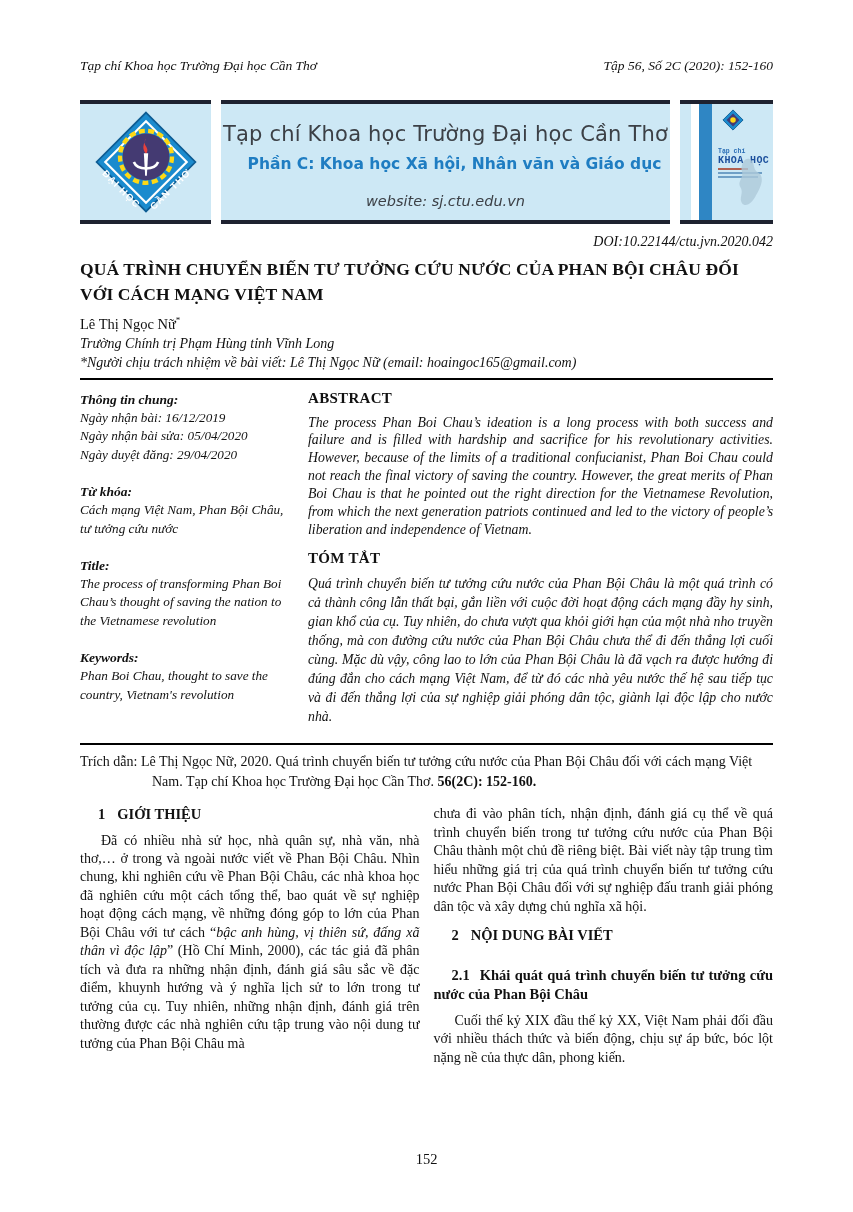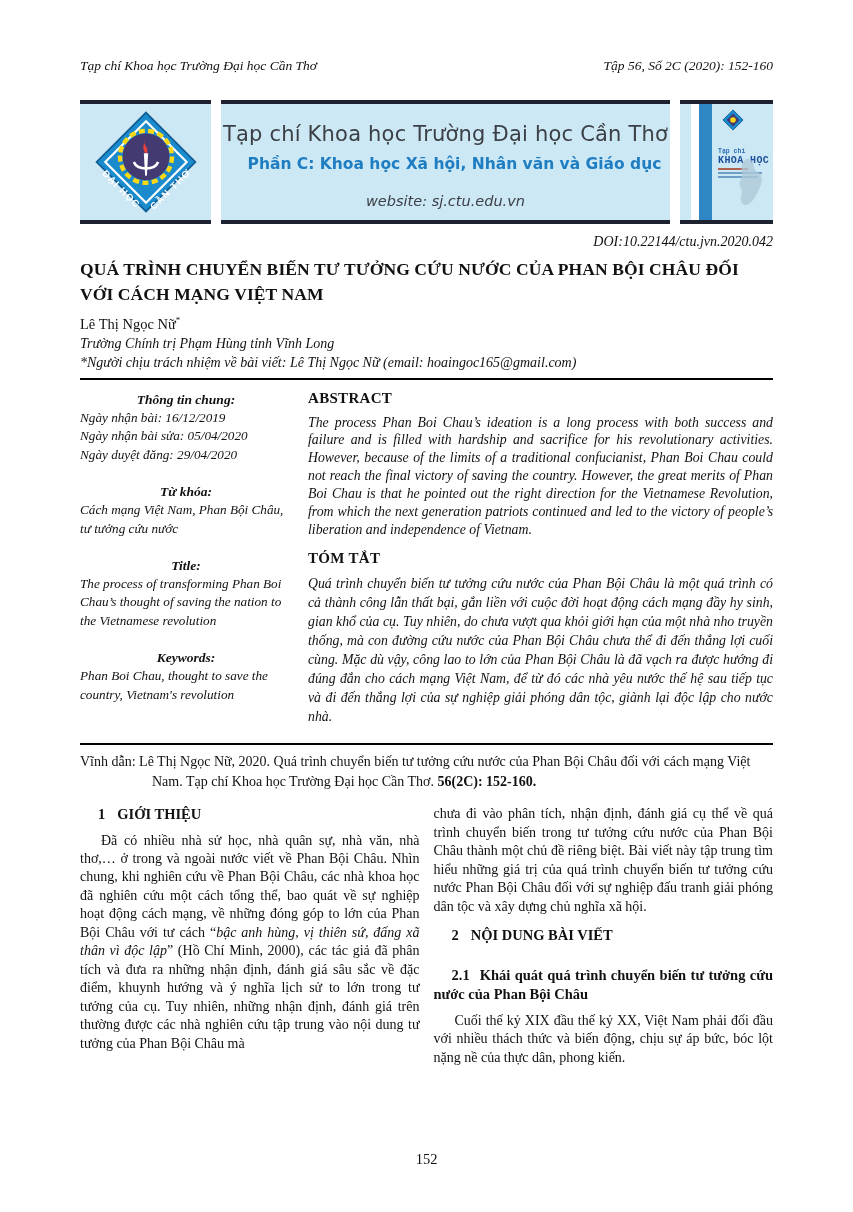--- a/index.html
+++ b/index.html
@@ -41,21 +41,21 @@
   .doi { text-align:right; font-style:italic; font-size:14px; margin-top:10px; }
   .title { margin-top:7px; font-size:17.5px; font-weight:bold; line-height:1.42; letter-spacing:0.1px; }
   .author { margin-top:8px; font-size:14.5px; }
   .author sup { font-size:9px; }
   .affil { margin-top:3px; font-style:italic; font-size:14px; }
   .corresp { margin-top:3px; font-style:italic; font-size:14px; padding-bottom:7px; }
   .rule { border:none; border-top:2.6px solid #000; }
   
   .meta-row { display:flex; gap:16px; padding-top:10px; }
   .meta-col { width:212px; flex:none; font-size:13.2px; font-style:italic; line-height:1.42; }
-  .meta-col h4 { font-size:13.5px; font-weight:bold; font-style:italic;text-align:center; }
+  .meta-col h4 { font-size:13.5px; font-weight:bold; font-style:italic; }
   .meta-group { margin-bottom:17px; }
   .abs-col { flex:1; }
   .abs-head { font-size:15px; font-weight:bold; letter-spacing:0.3px; }
   .abs-text { font-size:13.8px; font-style:italic; text-align:justify; line-height:1.3; margin-top:7px; margin-bottom:11px; }
   .abs-text-vi { line-height:1.38; }
   .meta-abs-wrap { padding-bottom:6px; }
   
   .citation { font-size:14px; line-height:1.4; margin-top:7px; padding-left:72px; text-indent:-72px; }
   .citation b { font-weight:bold; }
   
@@ -154,21 +154,21 @@
     <div class="abs-col">
       <div class="abs-head">ABSTRACT</div>
       <div class="abs-text">The process Phan Boi Chau’s ideation is a long process with both success and failure and is filled with hardship and sacrifice for his revolutionary activities. However, because of the limits of a traditional confucianist, Phan Boi Chau could not reach the final victory of saving the country. However, the great merits of Phan Boi Chau is that he pointed out the right direction for the Vietnamese Revolution, from which the next generation patriots continued and led to the victory of people’s liberation and independence of Vietnam.</div>
       <div class="abs-head">TÓM TẮT</div>
       <div class="abs-text abs-text-vi">Quá trình chuyển biến tư tưởng cứu nước của Phan Bội Châu là một quá trình có cả thành công lẫn thất bại, gắn liền với cuộc đời hoạt động cách mạng đầy hy sinh, gian khổ của cụ. Tuy nhiên, do chưa vượt qua khỏi giới hạn của một nhà nho truyền thống, mà con đường cứu nước của Phan Bội Châu chưa thể đi đến thắng lợi cuối cùng. Mặc dù vậy, công lao to lớn của Phan Bội Châu là đã vạch ra được hướng đi đúng đắn cho cách mạng Việt Nam, để từ đó các nhà yêu nước thế hệ sau tiếp tục và đi đến thắng lợi của sự nghiệp giải phóng dân tộc, giành lại độc lập cho nước nhà.</div>
     </div>
   </div>
 
   <hr class="rule">
 
-  <div class="citation"><span>Vĩnh dẫn:</span><span> Lê Thị Ngọc Nữ, 2020. Quá trình chuyển biến tư tưởng cứu nước của Phan Bội Châu đối với cách mạng Việt Nam. Tạp chí Khoa học Trường Đại học Cần Thơ. </span><b>56(2C): 152-160.</b></div>
+  <div class="citation"><span>Trích dẫn:</span><span> Lê Thị Ngọc Nữ, 2020. Quá trình chuyển biến tư tưởng cứu nước của Phan Bội Châu đối với cách mạng Việt Nam. Tạp chí Khoa học Trường Đại học Cần Thơ. </span><b>56(2C): 152-160.</b></div>
 
   <div class="body-cols">
     <div class="col">
       <h2 class="h2"><span class="num">1</span><span>GIỚI THIỆU</span></h2>
       <p class="p-ind"><span>Đã có nhiều nhà sử học, nhà quân sự, nhà văn, nhà thơ,… ở trong và ngoài nước viết về Phan Bội Châu. Nhìn chung, khi nghiên cứu về Phan Bội Châu, các nhà khoa học đã nghiên cứu một cách tổng thể, bao quát về sự nghiệp hoạt động cách mạng, về những đóng góp to lớn của Phan Bội Châu với tư cách “</span><i>bậc anh hùng, vị thiên sứ, đấng xã thân vì độc lập</i><span>” (Hồ Chí Minh, 2000), các tác giả đã phân tích và đưa ra những nhận định, đánh giá sâu sắc về đặc điểm, khuynh hướng và ý nghĩa lịch sử to lớn trong tư tưởng của cụ. Tuy nhiên, những nhận định, đánh giá trên thường được các nhà nghiên cứu tập trung vào nội dung tư tưởng của Phan Bội Châu mà</span></p>
     </div>
     <div class="col">
       <p>chưa đi vào phân tích, nhận định, đánh giá cụ thể về quá trình chuyển biến trong tư tưởng cứu nước của Phan Bội Châu thành một chủ đề riêng biệt. Bài viết này tập trung tìm hiểu những giá trị của quá trình chuyển biến tư tưởng cứu nước Phan Bội Châu đối với sự nghiệp đấu tranh giải phóng dân tộc và xây dựng chủ nghĩa xã hội.</p>
       <h2 class="h2" style="margin-top:10px;"><span class="num">2</span><span>NỘI DUNG BÀI VIẾT</span></h2>
       <h3 class="h3"><span class="num">2.1</span><span>Khái quát quá trình chuyển biến tư tưởng cứu nước của Phan Bội Châu</span></h3>

